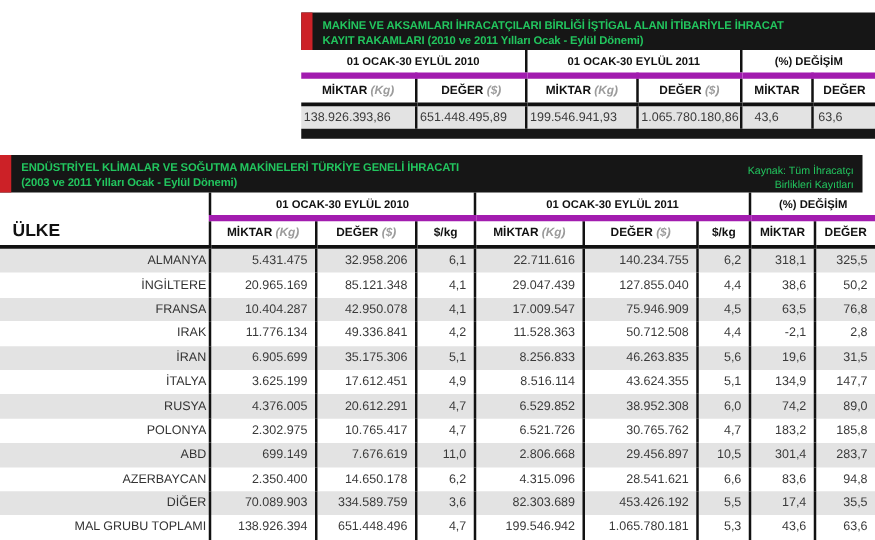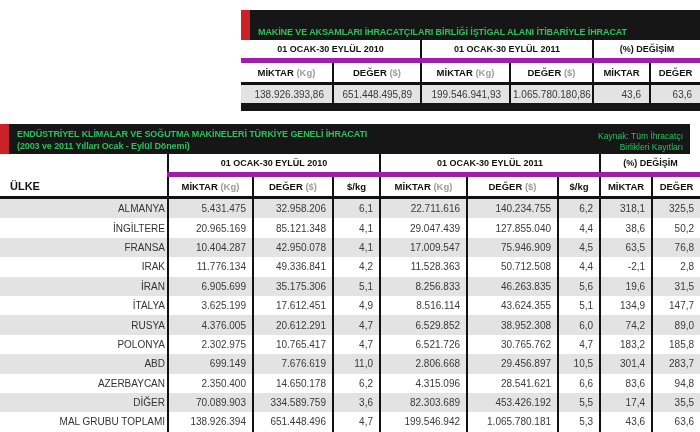--- a/index.html
+++ b/index.html
@@ -37,49 +37,50 @@
   th,td{margin:0;overflow:hidden;white-space:nowrap;}
 
   .group-row th{
     font-size:9px;font-weight:bold;color:#111;text-align:center;
     height:18px;border-bottom:5px solid #a21caf;padding:0;
   }
   .cols-row th{
     font-size:9.5px;font-weight:bold;color:#111;text-align:center;
     height:19px;border-bottom:3px solid #111;padding:0 2px;
   }
-  .muted{color:var(--muted);font-weight:bold;}
+  .muted{color:var(--muted);font-weight:bold;font-style:italic;}
   .bl{border-left:2px solid #111;}
 
   th.country-h{
     text-align:left;vertical-align:bottom;padding:0 0 4px 10px;
-    font-size:11px;font-weight:bold;color:#111;border-bottom:3px solid #111;
+    font-size:14px;font-weight:bold;color:#111;border-bottom:3px solid #111;
   }
 
   tbody td{
     font-size:10px;color:#3a3a3a;text-align:right;padding:0 6px 0 2px;
     border-left:2px solid #111;
   }
   tbody td:first-child{border-left:none;}
-  .t1 tbody td{height:18px;padding-right:8px;margin-left:25px;}
+  .t1 tbody td{height:18px;padding-right:26px;margin-left:25px;}
   .t2 tbody td{height:19.4px;}
   .t2 tbody td.c-country{text-align:right;padding:0 2px 0 10px;color:#333;}
   tbody tr:nth-child(odd){background:var(--stripe);}
 
   .bottom-bar{background:var(--ink);}
   .t1 .bottom-bar{height:8px;}
   .t2 .bottom-bar{height:5px;}
 </style>
 </head>
 <body>
 
 <div class="tbl-section t1">
   <div class="banner">
     <div class="banner-title">
       <div>MAKİNE VE AKSAMLARI İHRACATÇILARI BİRLİĞİ İŞTİGAL ALANI İTİBARİYLE İHRACAT</div>
+      <div>KAYIT RAKAMLARI (2010 ve 2011 Yılları Ocak - Eylül Dönemi)</div>
     </div>
   </div>
   <table>
     <colgroup>
       <col style="width:92px">
         <col style="width:88px">
         <col style="width:89px">
       <col style="width:83px">
         <col style="width:57px">
         <col style="width:50px">

